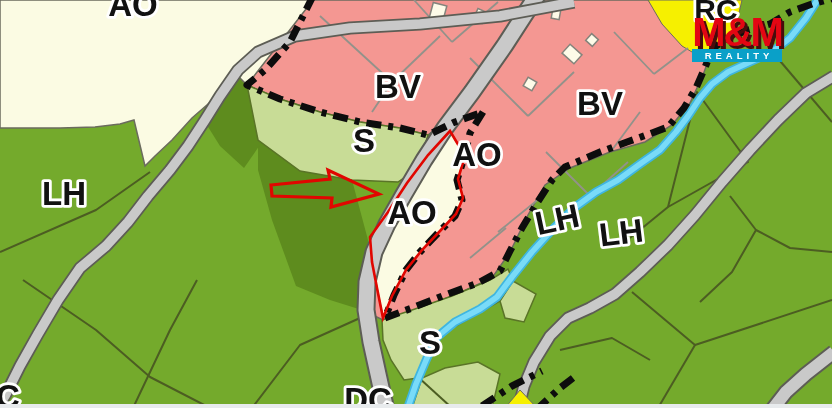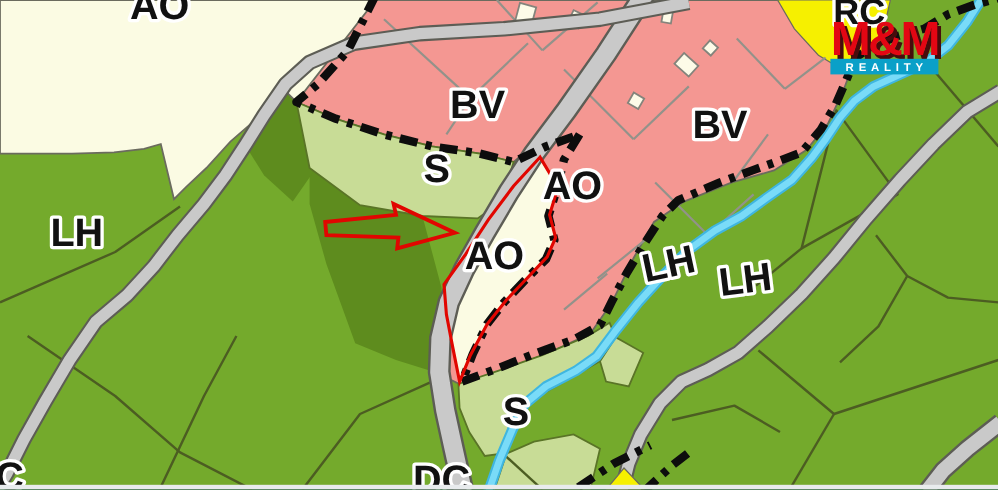--- a/index.html
+++ b/index.html
@@ -1,16 +1,16 @@
 <!DOCTYPE html>
 <html><head>
 <meta charset="utf-8">
 <style>
   html,body{margin:0;padding:0;background:#222;}
-  .map-wrap{width:832px;height:408px;position:relative;overflow:hidden;background:#5eead4;}
+  .map-wrap{width:832px;height:408px;position:relative;overflow:hidden;background:#eab308;}
   svg{display:block;}
   
   .z-base{fill:#74AA2C;}
   .z-dark{fill:#5E8C1E;}
   .z-light{fill:#C8DC96;stroke:#5a7427;stroke-width:1.5;}
   .z-cream{fill:#FBFBE3;stroke:#6b6b5e;stroke-width:1.5;}
   .z-pink{fill:#F49792;stroke:#6b6b5e;stroke-width:1.5;}
   .z-yellow{fill:#F6F000;stroke:#6b6b5e;stroke-width:1;}
   .pline-green{stroke:#4c5d22;stroke-width:2;fill:none;stroke-linejoin:round;}
   .pline-pink{stroke:#92928a;stroke-width:1.8;fill:none;stroke-linejoin:round;}

